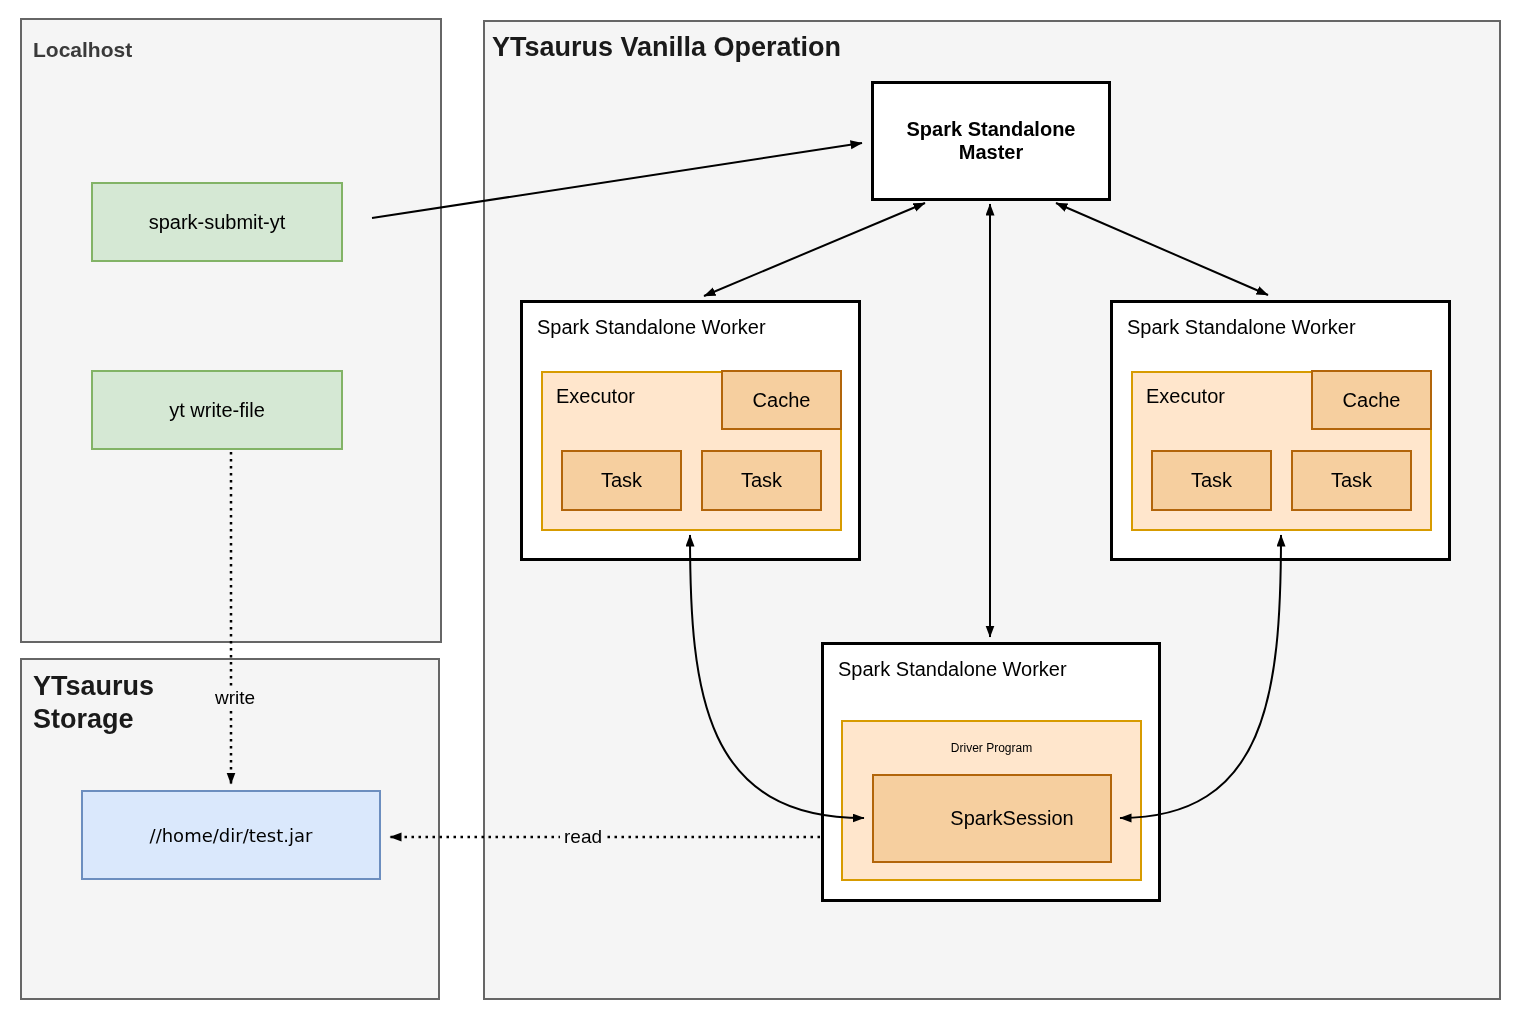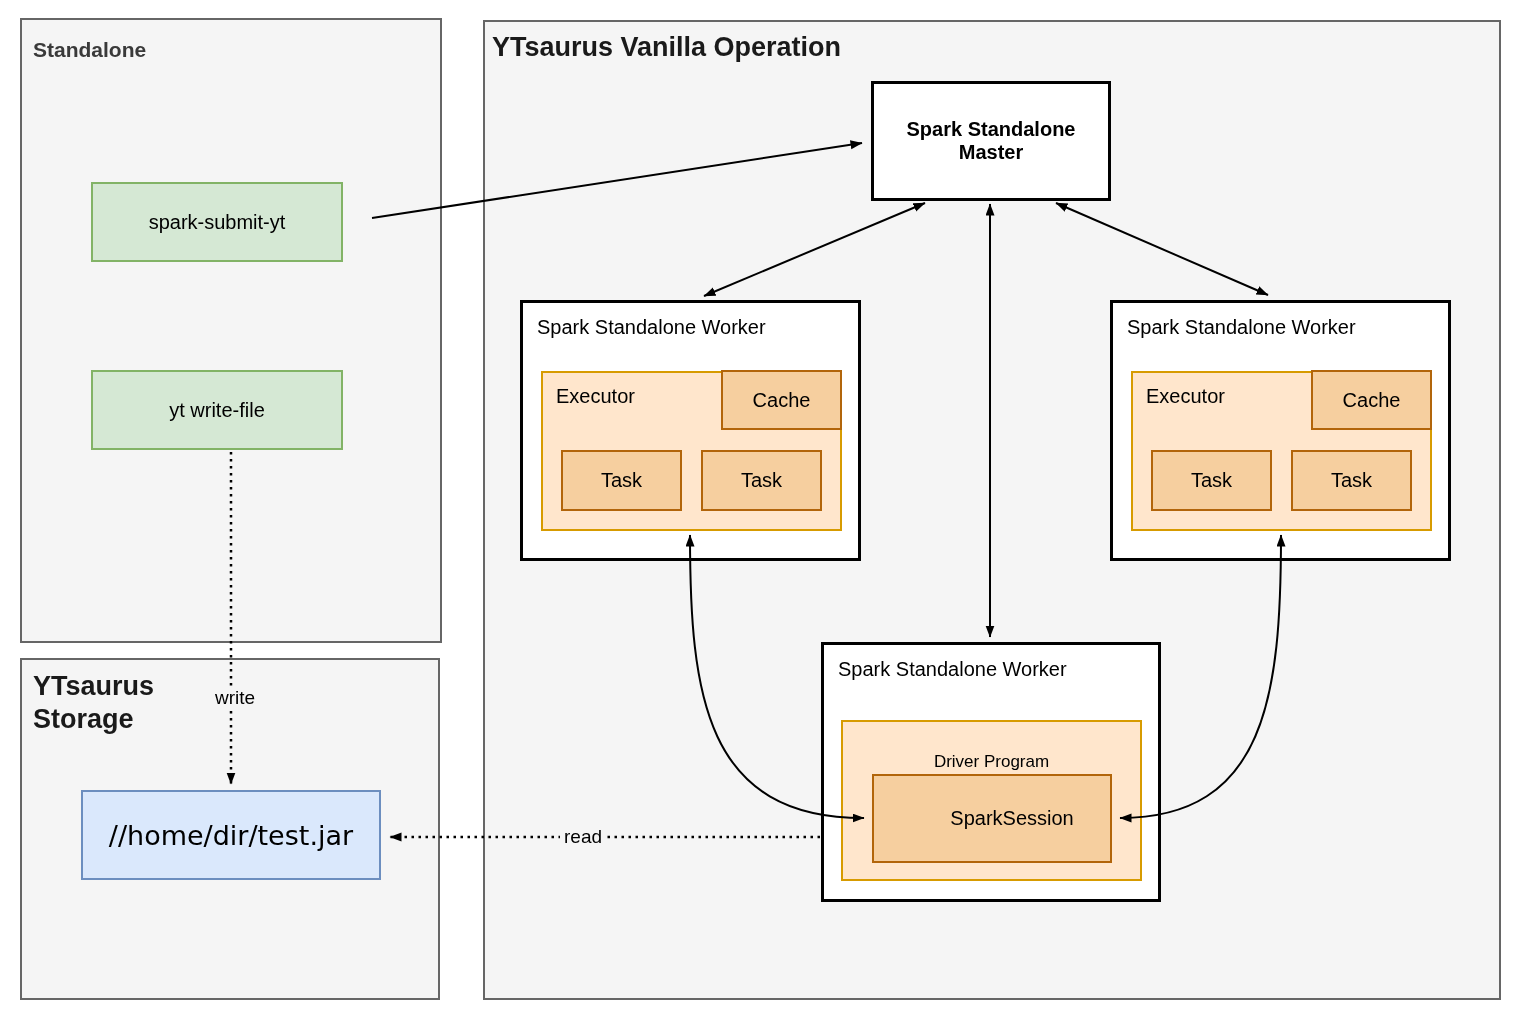--- a/index.html
+++ b/index.html
@@ -15,38 +15,38 @@
     position:absolute;font-weight:bold;font-size:27px;line-height:33px;color:#1a1a1a;
   }
   .container-title.small{font-size:21px;color:#3a3a3a;}
   .node{
     position:absolute;box-sizing:border-box;display:flex;
     align-items:center;justify-content:center;text-align:center;font-size:20px;
   }
   .node.white{background:var(--node-fill);border:3px solid var(--node-border);}
   .node.green{background:var(--green-fill);border:2px solid var(--green-border);}
   .node.blue{background:var(--blue-fill);border:2px solid var(--blue-border);
-    font-family:"DejaVu Sans",sans-serif;font-size:27px;}
+    font-family:"DejaVu Sans",sans-serif;font-size:18px;}
   .node.orange-light{background:var(--orange-light-fill);border:2px solid var(--orange-light-border);}
   .node.orange-dark{background:var(--orange-dark-fill);border:2px solid var(--orange-dark-border);}
   .node.titled{display:block;}
   .node-title{position:absolute;left:14px;top:13px;font-size:20px;white-space:nowrap;}
   .exec-title{position:absolute;left:13px;top:12px;font-size:20px;}
-  .driver-title{position:absolute;left:0;right:0;top:30px;font-size:17px;}
+  .driver-title{position:absolute;left:0;right:0;top:19px;font-size:12px;}
   svg.wires{position:absolute;left:0;top:0;z-index:5;pointer-events:none;}
   .edge-label{
     position:absolute;z-index:6;font-size:19px;line-height:22px;
     background:var(--container-fill);padding:1px 4px;
   }
 </style>
 </head>
 <body>
 
 <div class="container" style="left:20px;top:18px;width:422px;height:625px;"></div>
-<div class="container-title small" style="left:33px;top:33px;">Standalone</div>
+<div class="container-title small" style="left:33px;top:33px;">Localhost</div>
 
 <div class="node green" style="left:91px;top:182px;width:252px;height:80px;">
   <span>spark-submit-yt</span>
 </div>
 <div class="node green" style="left:91px;top:370px;width:252px;height:80px;">
   <span>yt write-file</span>
 </div>
 
 <div class="container" style="left:20px;top:658px;width:420px;height:342px;"></div>
 <div class="container-title" style="left:33px;top:670px;width:150px;">YTsaurus Storage</div>

